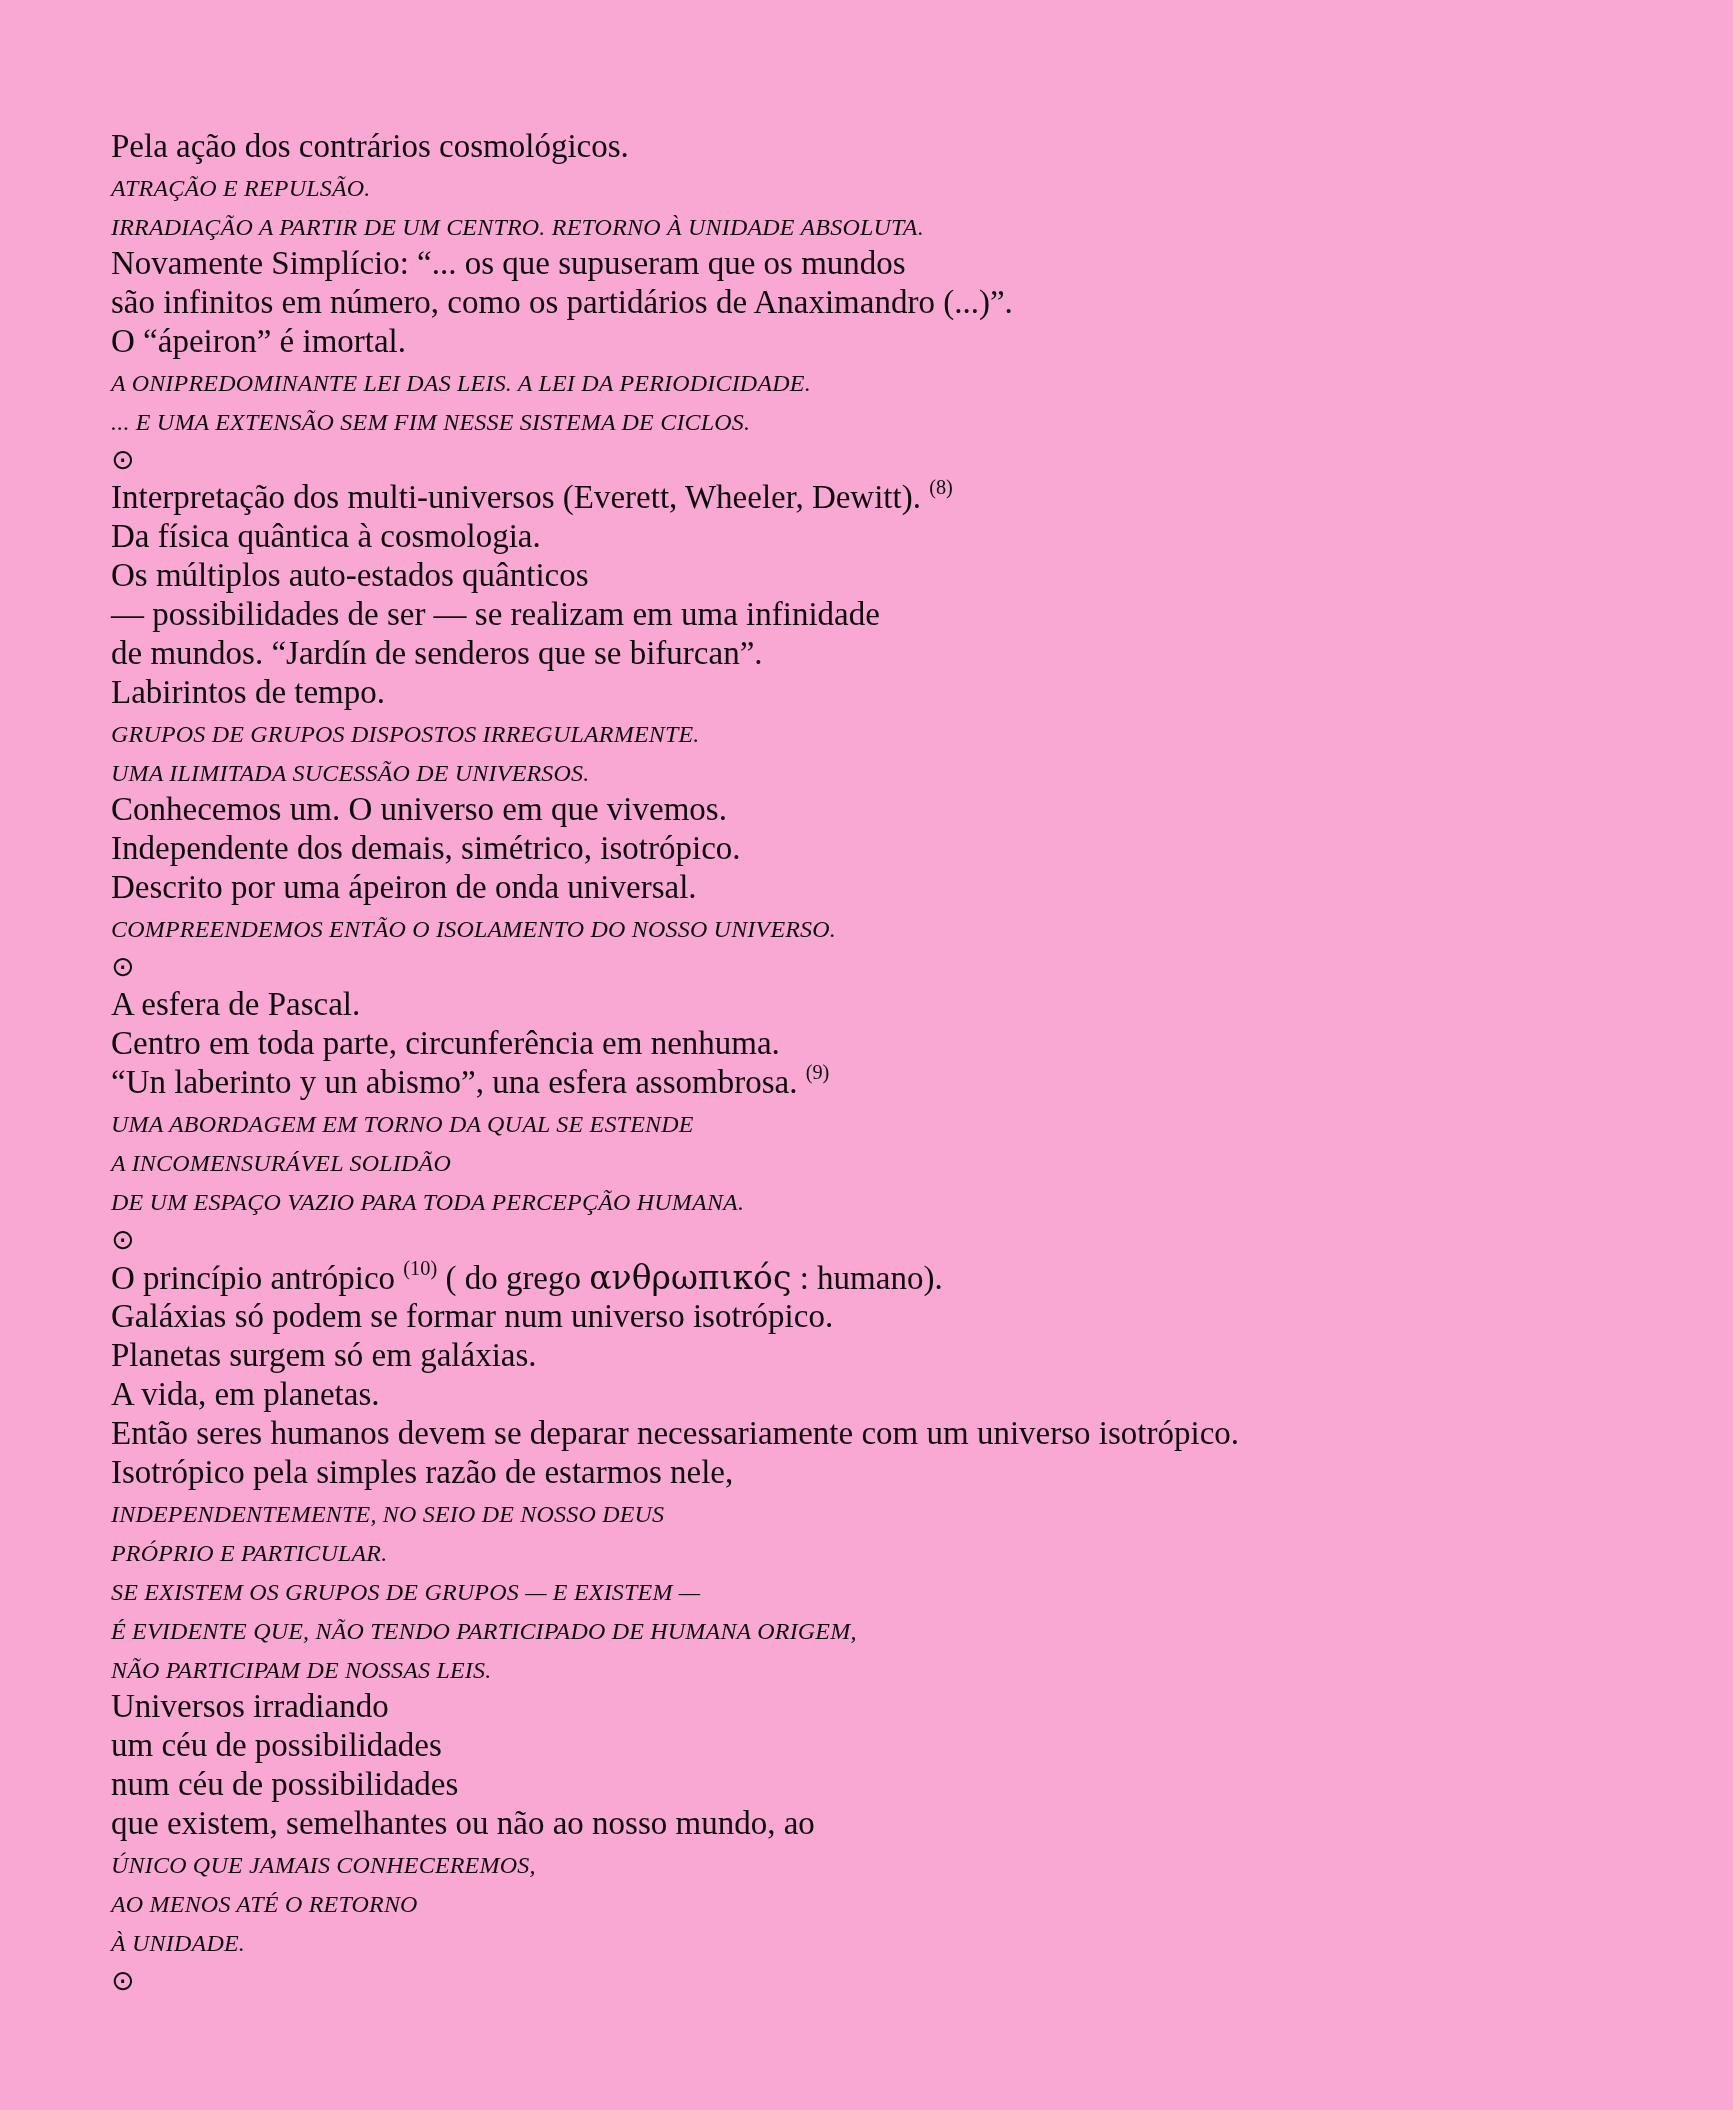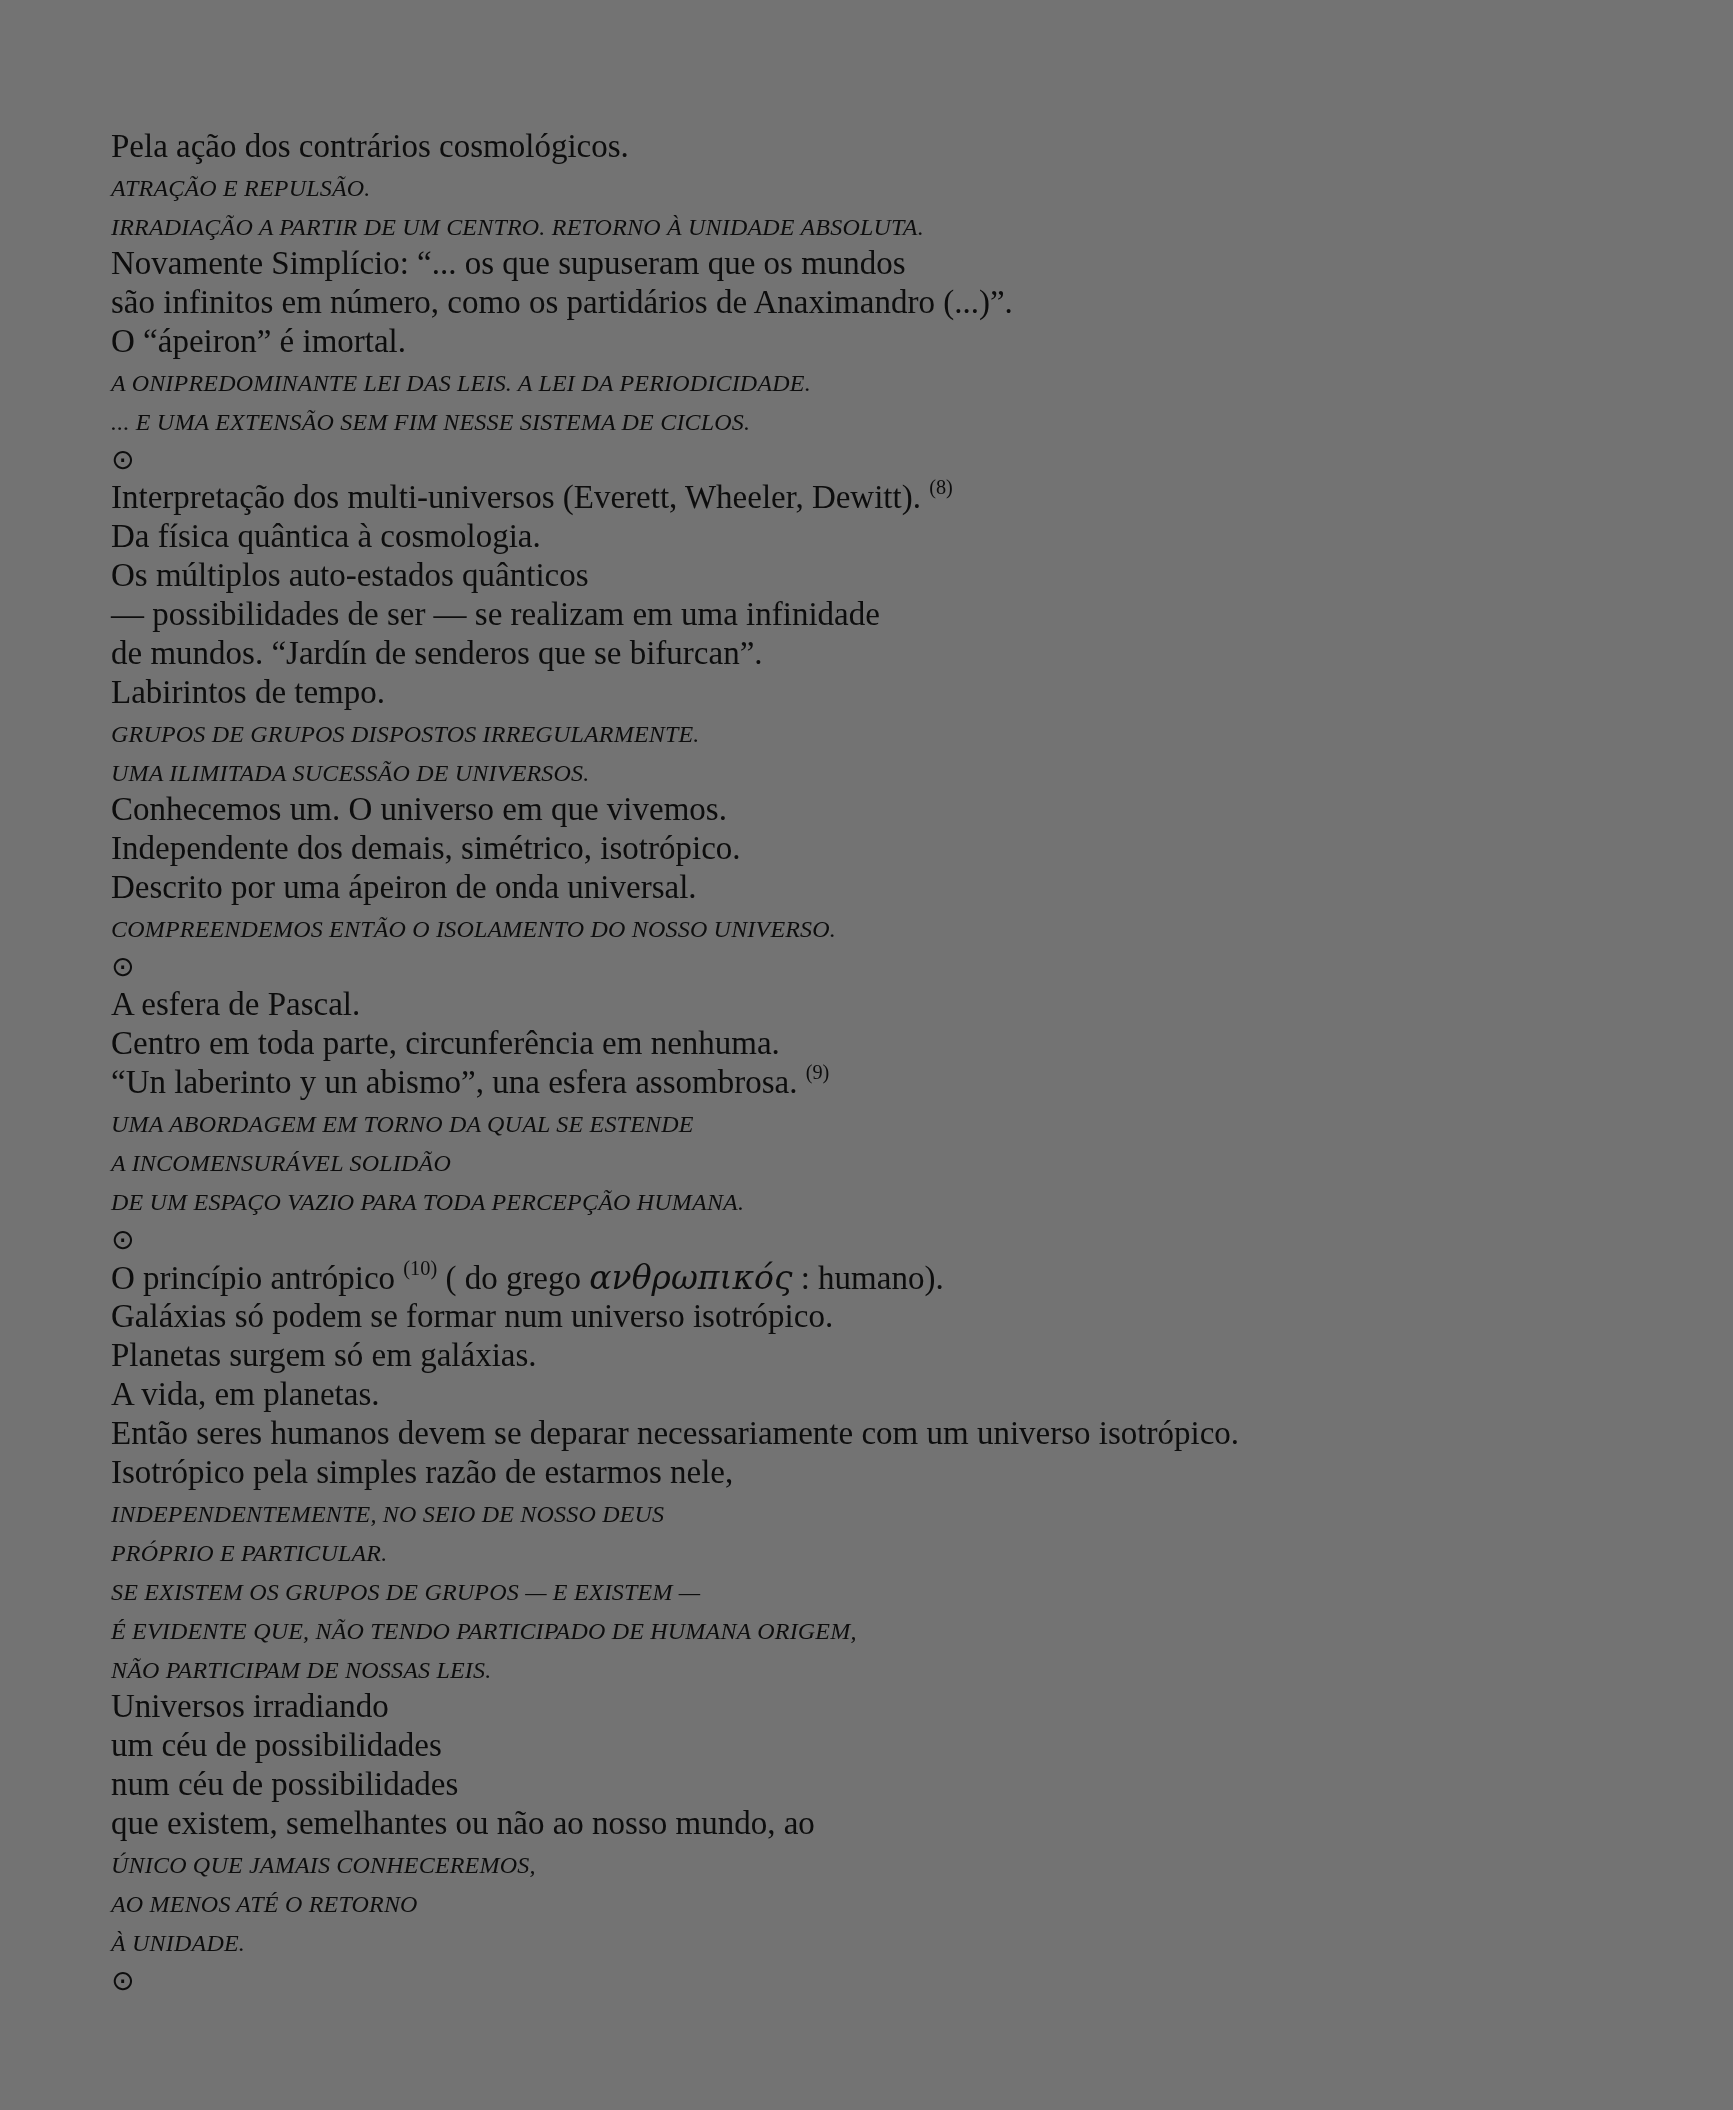--- a/index.html
+++ b/index.html
@@ -4,21 +4,21 @@
 <style>
   html, body {
     margin: 0;
     padding: 0;
     background: #e8e8e8;
   }
   .page {
     position: relative;
     width: 1733px;
     height: 2110px;
-    background: #737373;
+    background: #f9a8d4;
     overflow: hidden;
     color: #0d0d0d;
   }
   .text-block {
     position: absolute;
     left: 111px;
     top: 127px;
     width: 1526px;
   }
   .line {
@@ -33,21 +33,20 @@
     font-style: normal;
   }
   .seg-i {
     font-family: "Liberation Serif", "DejaVu Serif", serif;
     font-style: italic;
     font-size: 24px;
     letter-spacing: 0.2px;
   }
   .seg-gr {
     font-family: "DejaVu Serif", "Liberation Serif", serif;
-    font-style: italic;
     margin-top: 33px;
   }
   .seg-sup {
     font-family: "Liberation Serif", "DejaVu Serif", serif;
     font-size: 20.3px;
     position: relative;
     top: -13.6px;
   }
   .seg-sym {
     font-family: "DejaVu Sans", sans-serif;

